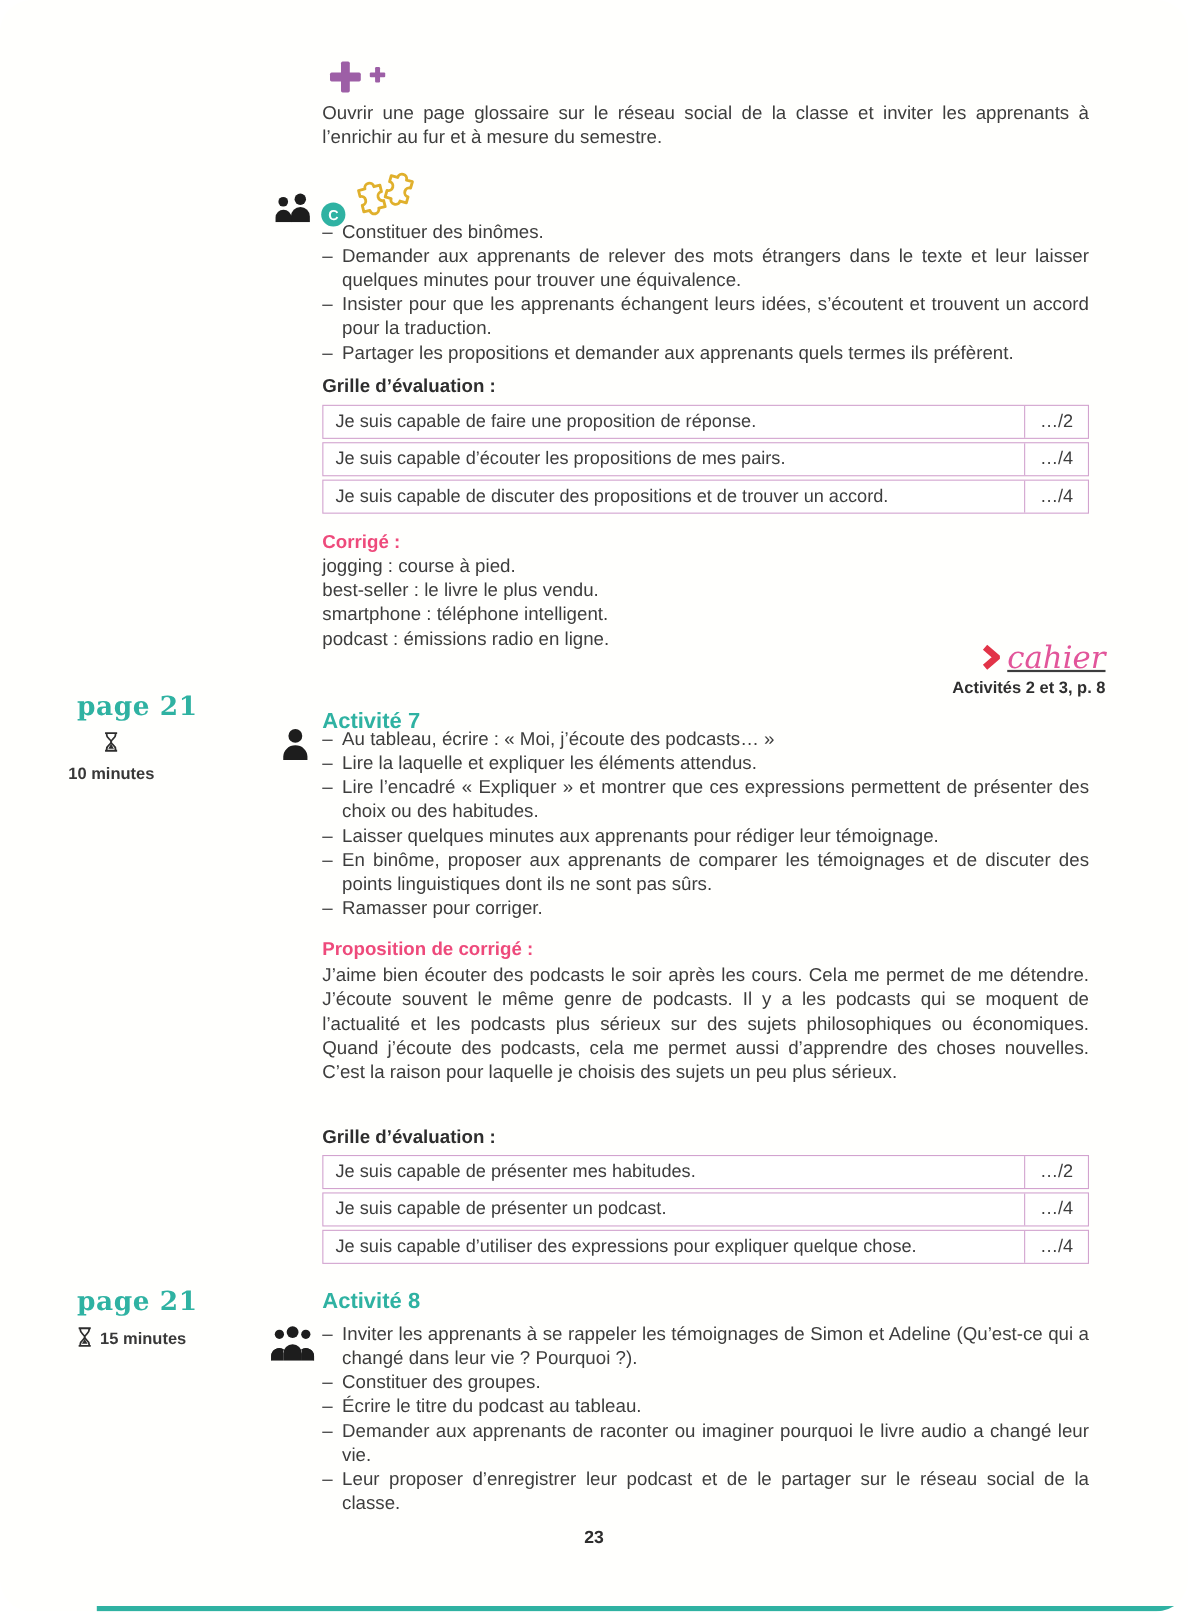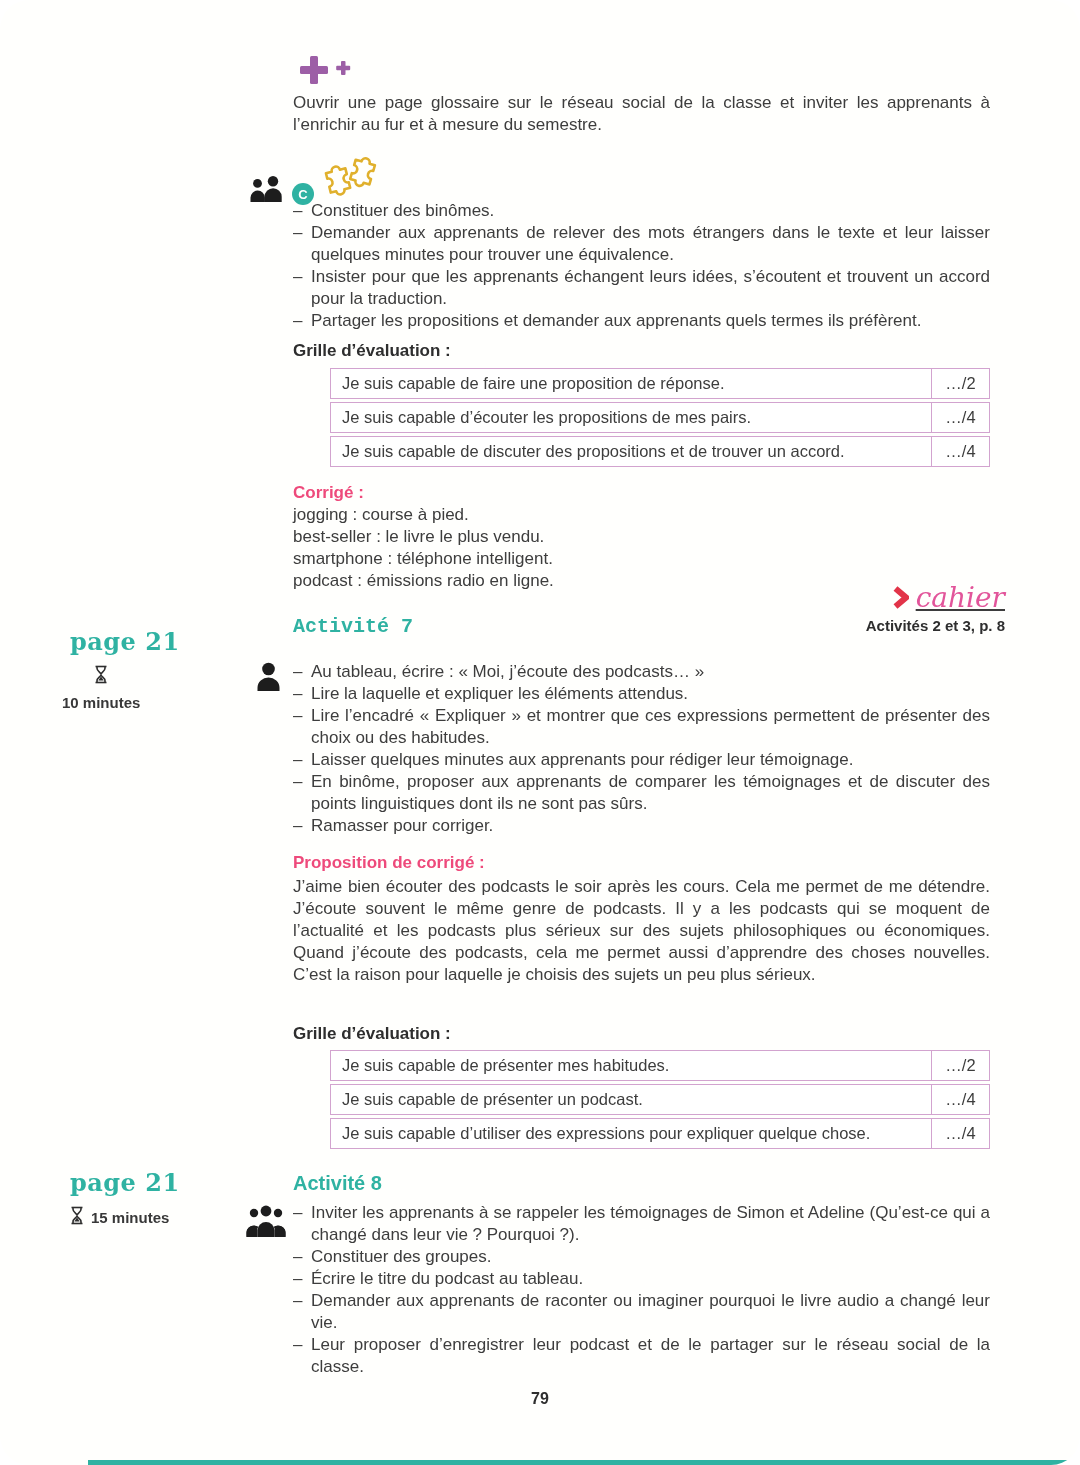--- a/index.html
+++ b/index.html
@@ -10,21 +10,21 @@
     font-family:"Liberation Sans","DejaVu Sans",sans-serif; color:#3d3d3d;border-radius:29px;
   }
   .abs { position:absolute; }
   .content { left:293px; width:697px; }
   .body-text { font-size:17px; line-height:22px; text-align:justify; }
   .dash-item { position:relative; padding-left:18px; font-size:17px; line-height:22px; text-align:justify; }
   .dash-item::before { content:"–"; position:absolute; left:0; top:0; }
   .sec-title { font-size:17px; font-weight:bold; color:#2e2e2e; line-height:22px; }
   .pink-title { font-size:17px; font-weight:bold; color:#ee4a7b; line-height:22px; }
   .corrige-line { font-size:17px; line-height:22px; }
-  .eval-row { display:flex; align-items:stretch; border:1.5px solid #d2a3cf; height:31px; margin-bottom:3px; background:#fff;margin-left:37px; }
+  .eval-row { display:flex; align-items:stretch; border:1.5px solid #d2a3cf; height:31px; margin-bottom:3px; background:#fff; }
   .eval-label { flex:1; display:flex; align-items:center; padding:0 11px; font-size:16.5px; color:#3d3d3d; }
   .eval-score { width:58px; border-left:1.5px solid #d2a3cf; display:flex; align-items:center; justify-content:center; font-size:16.5px; color:#3d3d3d; }
   .page-ref { font-family:"DejaVu Serif","Liberation Serif",serif; font-weight:bold; font-size:24px; letter-spacing:0.5px; color:#2fb2a2; }
   .duration { display:flex; align-items:center; gap:7px; font-size:15px; font-weight:bold; color:#383838; }
   .activity-title { font-size:20px; font-weight:bold; color:#2fb2a2; }
   .cahier-row { display:flex; align-items:center; justify-content:flex-end; gap:7px;text-decoration:underline; }
   .cahier-script { font-family:"DejaVu Serif","Liberation Serif",serif; font-style:italic; font-size:28px; color:#e2559a; }
   .cahier-note { margin-top:3px; font-size:15px; font-weight:bold; color:#2e2e2e; text-align:right; }
   .c-badge { width:22px; height:22px; border-radius:50%; background:#2fb2a2; color:#fff;
              display:flex; align-items:center; justify-content:center; font-size:13px; font-weight:bold; }
@@ -125,21 +125,21 @@
           <path d="M1.5 1.5 h11"></path>
           <path d="M1.5 17.5 h11"></path>
           <path d="M3 2 v1.2 c0 3.2 4 3.8 4 6.3 c0 -2.5 4 -3.1 4 -6.3 V2"></path>
           <path d="M3 17 v-1.2 c0 -3.2 4 -3.8 4 -6.3 c0 2.5 4 3.1 4 6.3 V17"></path>
         </g>
         <polygon points="7,11.2 4.4,15.6 9.6,15.6" fill="#2e2e2e"></polygon>
       </svg>
     </span>
     <span>10 minutes</span>
   </div>
-  <div class="abs content activity-title" style="top:615px;font-family:Liberation Mono, monospace;">Activité 7</div>
+  <div class="abs content activity-title" style="top:645px;">Activité 7</div>
 
   <div class="abs" style="top:662px; left:256px;">
     <svg width="25" height="29" viewBox="0 0 25 29" fill="#1d1d1d">
       <circle cx="12.5" cy="7" r="6.3"></circle>
       <path d="M1.5 29 v-3.2 a11 10.2 0 0 1 22 0 V29 z"></path>
     </svg>
   </div>
 
   <div class="abs content" style="top:661px;">
     <div class="dash-item">Au tableau, écrire : « Moi, j’écoute des podcasts… »</div>
@@ -200,16 +200,16 @@
   </div>
 
   <div class="abs content" style="top:1202px;">
     <div class="dash-item">Inviter les apprenants à se rappeler les témoignages de Simon et Adeline (Qu’est-ce qui a changé dans leur vie ? Pourquoi ?).</div>
     <div class="dash-item">Constituer des groupes.</div>
     <div class="dash-item">Écrire le titre du podcast au tableau.</div>
     <div class="dash-item">Demander aux apprenants de raconter ou imaginer pourquoi le livre audio a changé leur vie.</div>
     <div class="dash-item">Leur proposer d’enregistrer leur podcast et de le partager sur le réseau social de la classe.</div>
   </div>
 
-  <div class="abs footer-num" style="top:1390px;">79</div>
+  <div class="abs footer-num" style="top:1390px;">23</div>
   <div class="bottom-bar"></div>
 
 </div>
 
 </body></html>

